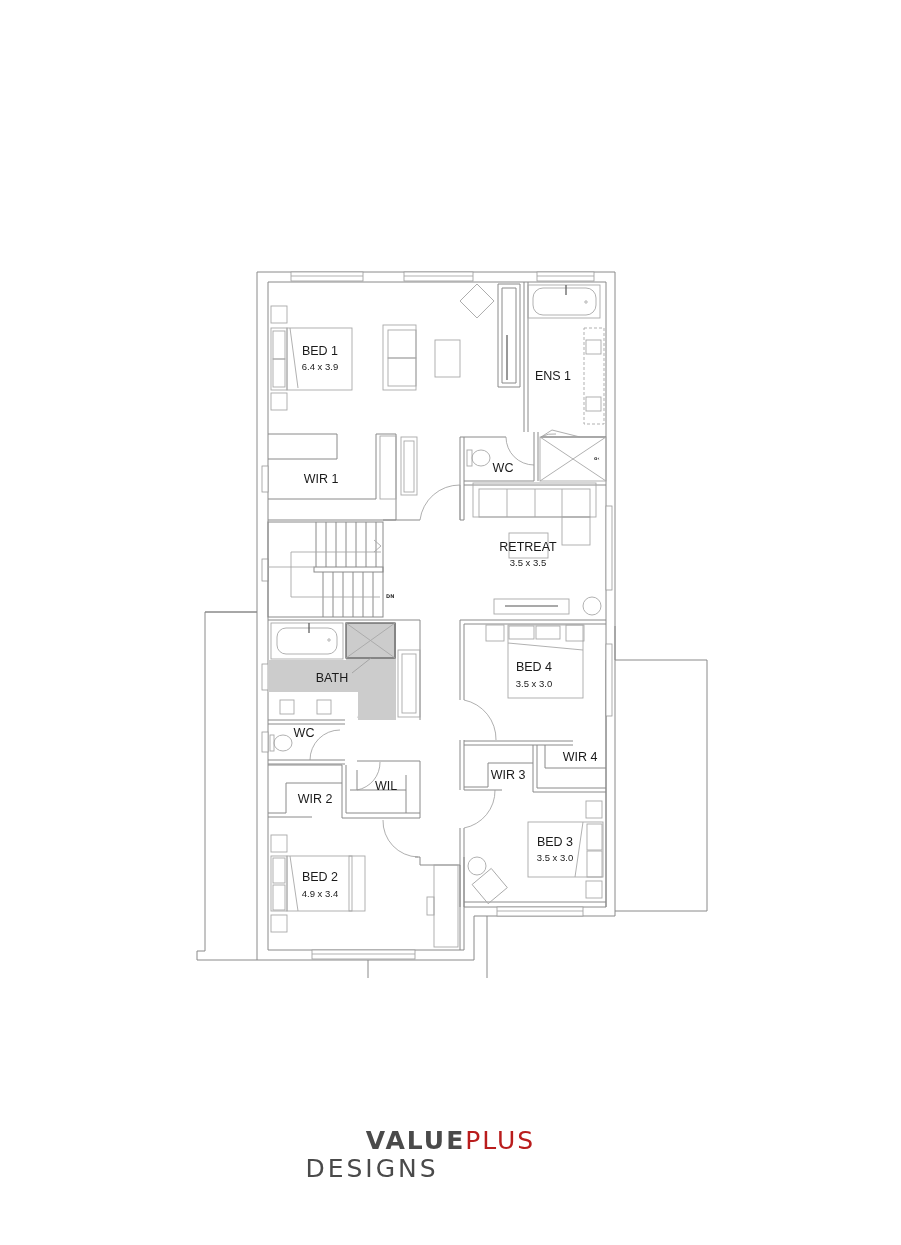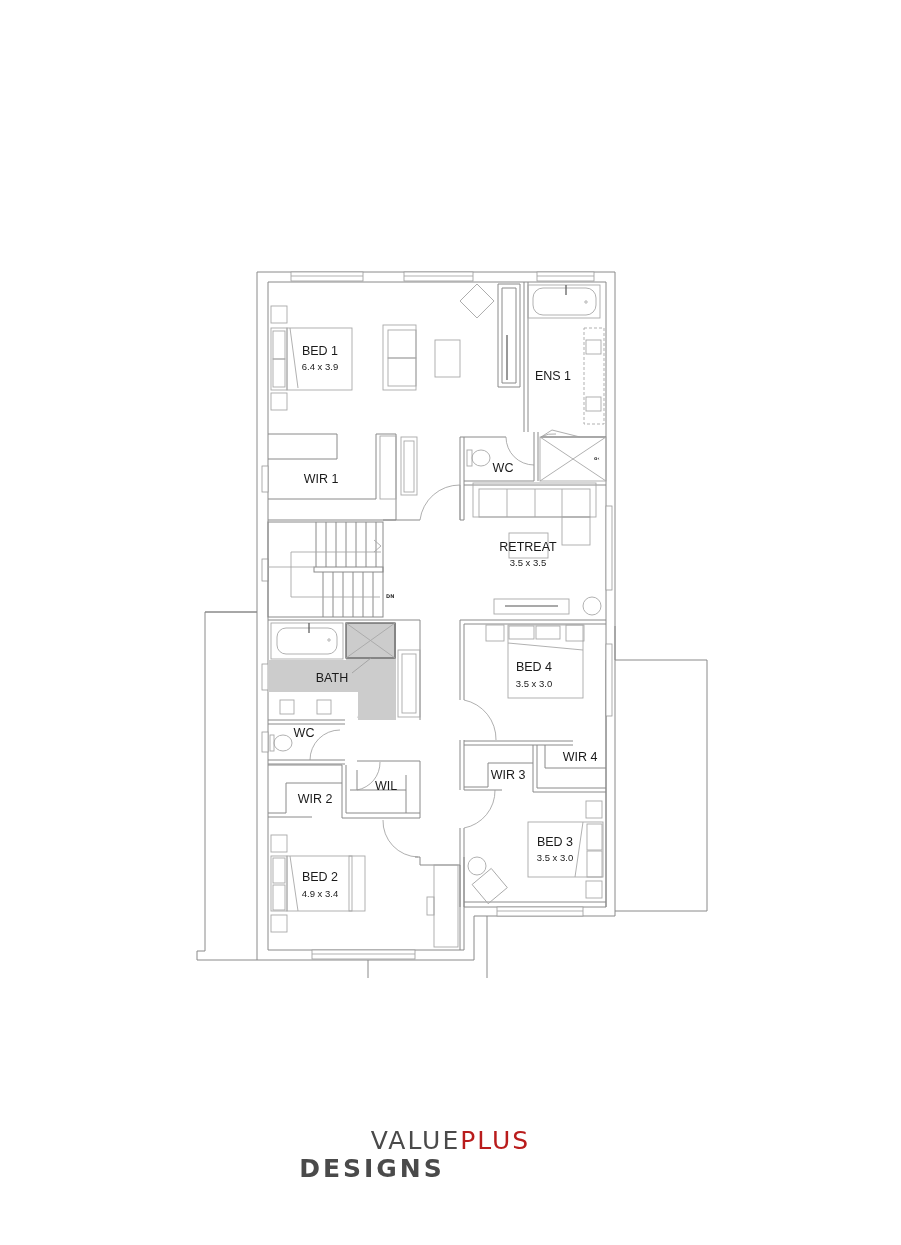--- a/index.html
+++ b/index.html
@@ -10,23 +10,23 @@
   .f { fill: none; stroke: #a8a8a8; stroke-width: 0.9; }
   .fw { fill: #fff; stroke: #a8a8a8; stroke-width: 0.9; }
   .win { fill: #fff; stroke: #999; stroke-width: 0.8; }
   .door { fill: none; stroke: #9a9a9a; stroke-width: 0.8; }
   .bath-fill { fill: #cccccc; stroke: none; }
   .lbl { font-family: "Liberation Sans", "DejaVu Sans", sans-serif; font-size: 12.5px; fill: #1a1a1a; text-anchor: middle; }
   .dim { font-family: "Liberation Sans", "DejaVu Sans", sans-serif; font-size: 9.5px; fill: #1a1a1a; text-anchor: middle; }
   .tiny { font-family: "DejaVu Sans", sans-serif; font-size: 5px; fill: #333; font-weight: bold; }
   #logo { position: absolute; left: 0; width: 901px; text-align: center; color: #4a4a4a; font-family: "DejaVu Sans", sans-serif; letter-spacing: 2px; }
   #logo .l1 { position: absolute; top: 1127px; left: 0; width: 901px; font-size: 25px; line-height: 28px; }
-  #logo .l1 .b { font-weight: normal; }
+  #logo .l1 .b { font-weight: bold; }
   #logo .l1 .t { font-weight: normal; color: #b91c1c; }
-  #logo .l2 { position: absolute; top: 1155px; left: 0; width: 744px; font-size: 25px; line-height: 28px; font-weight: bold; letter-spacing: 3px; }
+  #logo .l2 { position: absolute; top: 1155px; left: 0; width: 744px; font-size: 25px; line-height: 28px; font-weight: normal; letter-spacing: 3px; }
 </style>
 </head>
 <body>
 
 <svg id="plan" viewBox="0 0 901 1245" xmlns="http://www.w3.org/2000/svg">
 
   <g>
     <polyline class="w" points="257,612 205,612 205,951 197,951 197,960 257,960"></polyline>
     <polyline class="w" points="615,660 707,660 707,911 615,911"></polyline>
     <line class="w" x1="368" y1="960" x2="368" y2="978"></line>

